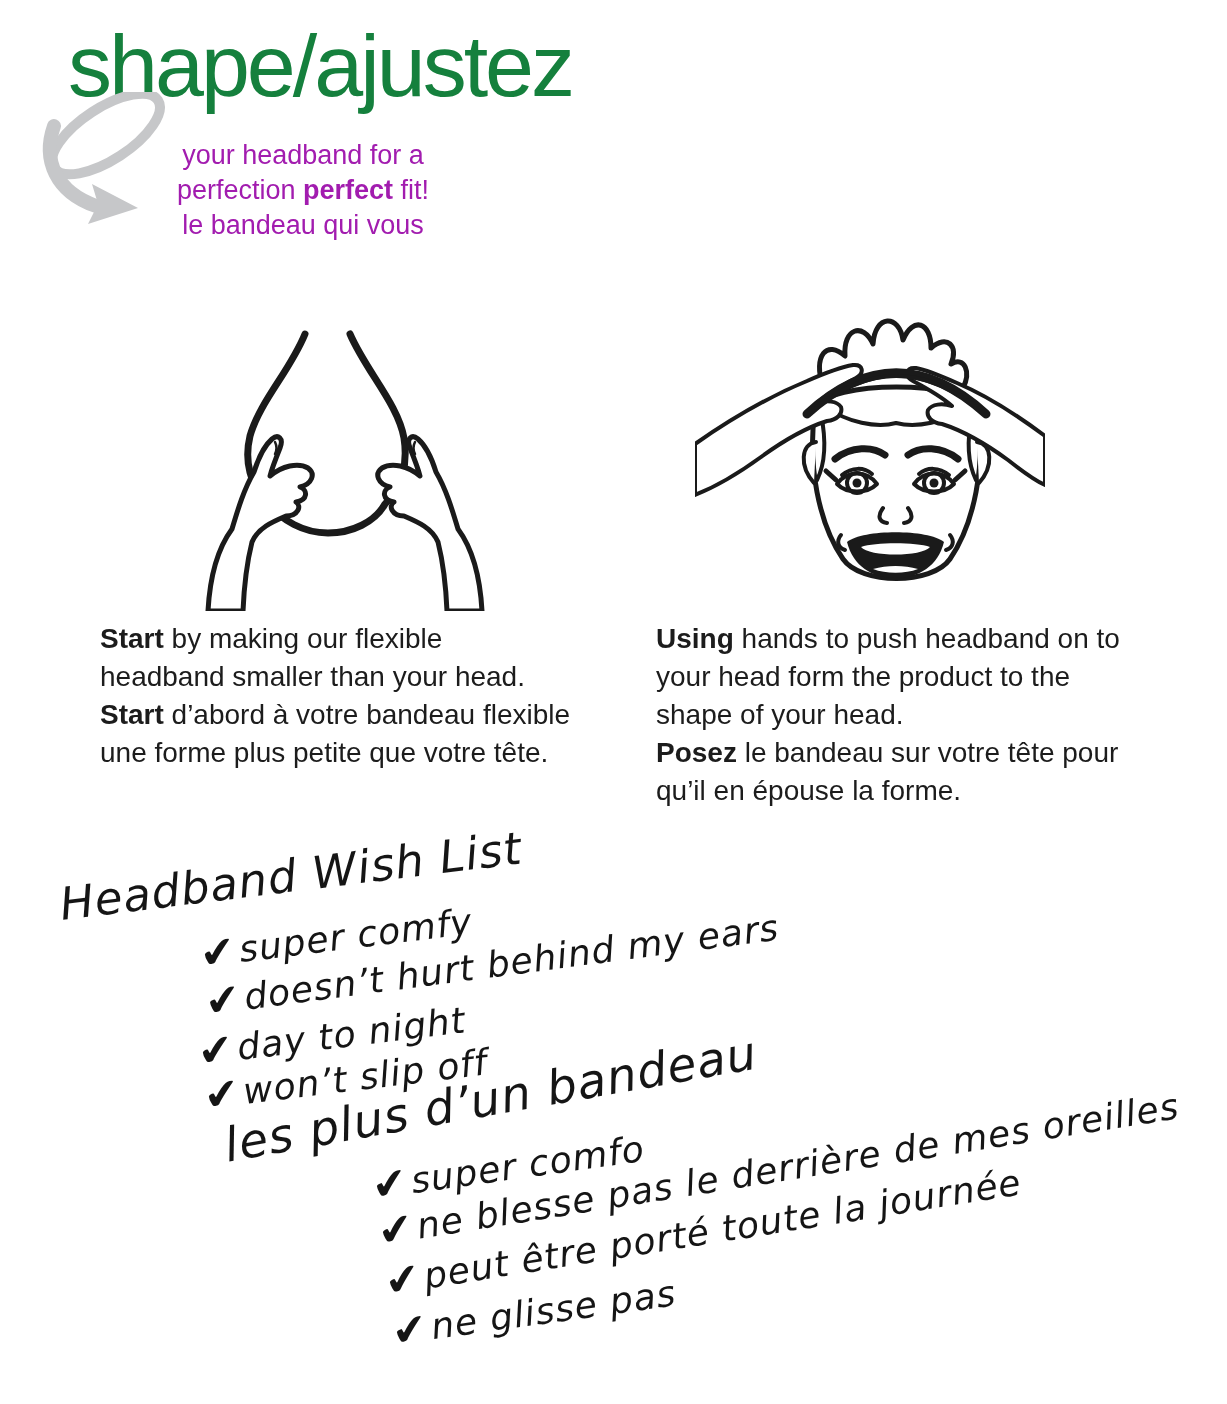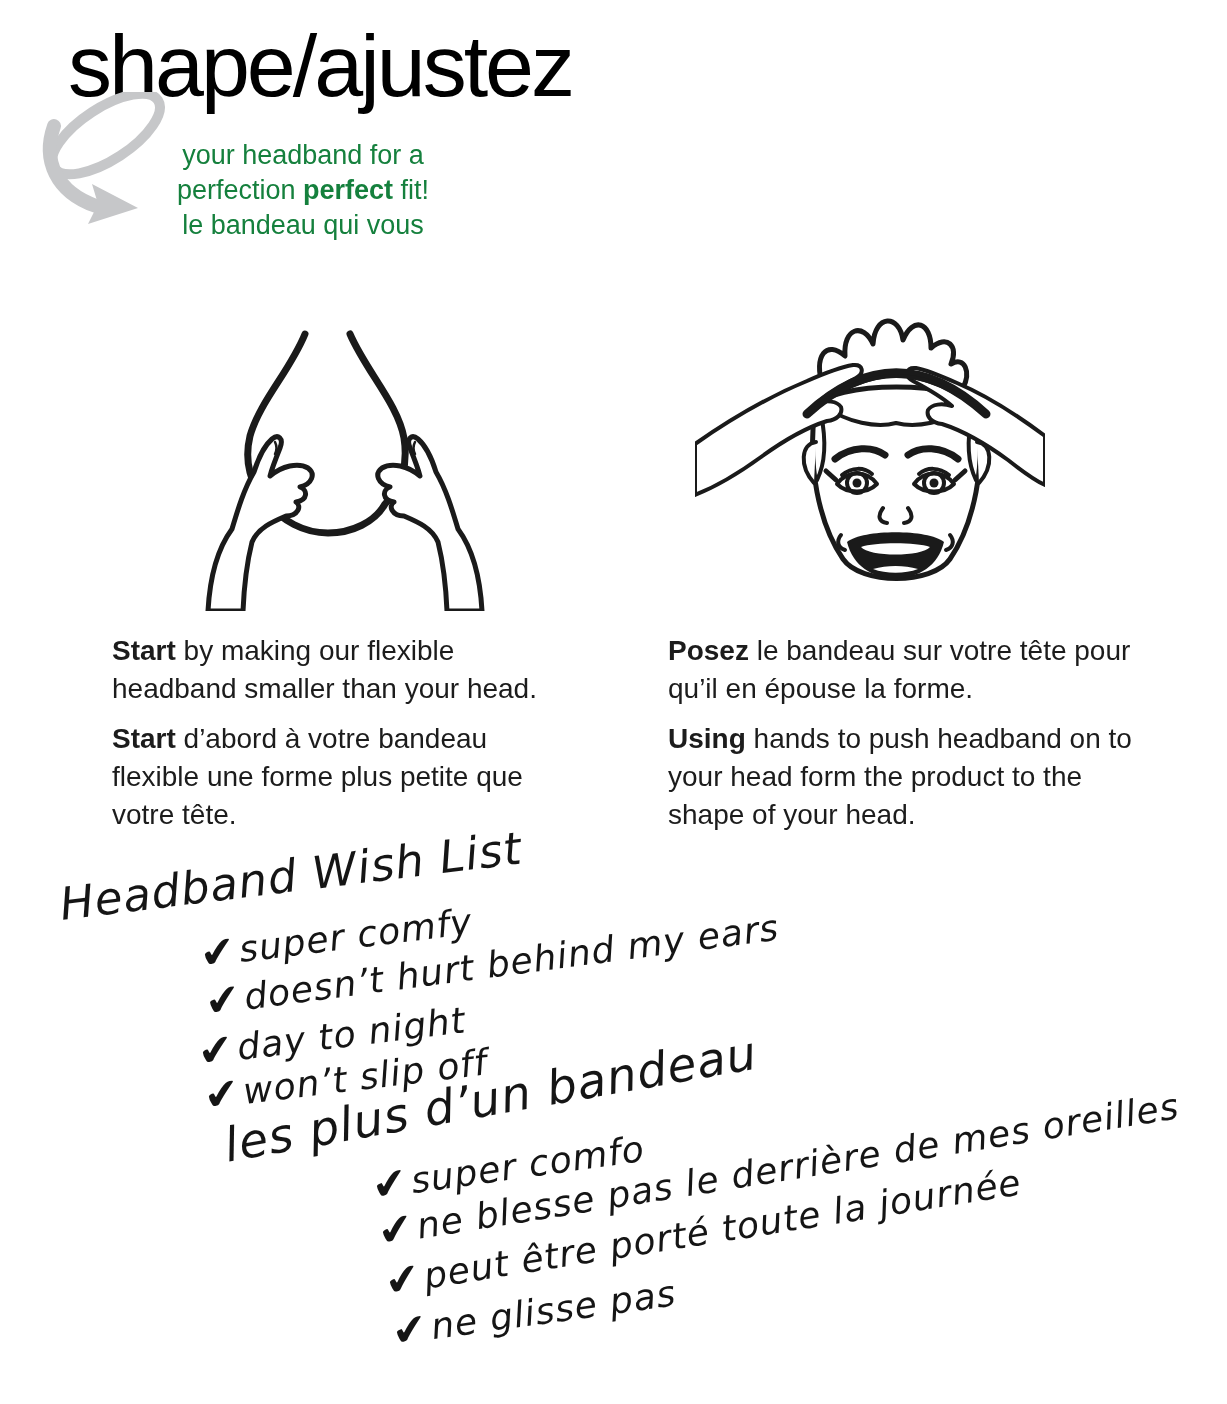--- a/index.html
+++ b/index.html
@@ -4,37 +4,37 @@
 <style>
   html,body{margin:0;padding:0;background:#fff;}
   #page{
     position:relative;width:1227px;height:1404px;background:#fff;overflow:hidden;
     font-family:"Liberation Sans",sans-serif;color:#1c1c1c;
   }
   
   .title{
     position:absolute;left:68px;top:22px;
     font-size:88px;letter-spacing:-3px;font-weight:400;line-height:1;
-    color:#000000;white-space:nowrap;
+    color:#15803d;white-space:nowrap;
   }
   .subtitle{
     position:absolute;left:118px;top:138px;width:370px;
-    font-size:27px;line-height:35px;text-align:center;color:#15803d;
+    font-size:27px;line-height:35px;text-align:center;color:#a21caf;
   }
   .subtitle b{font-weight:bold;text-align:center;}
   .loop-arrow{position:absolute;left:34px;top:92px;}
   
   .illus-left{position:absolute;left:180px;top:326px;}
   .illus-right{position:absolute;left:695px;top:296px;}
   
   .col{
     position:absolute;top:620px;
     font-size:28px;line-height:38px;color:#1c1c1c;
   }
-  .col p{margin:12px;}
+  .col p{margin:0;}
   .col-left{left:100px;width:472px;}
   .col-right{left:656px;width:492px;}
   
   .hw{
     position:absolute;white-space:nowrap;color:#151515;
     font-family:"DejaVu Sans",sans-serif;font-style:italic;
     transform-origin:left center;letter-spacing:1px;
   }
   .hw-title-en{left:60px;top:878px;font-size:45px;transform:rotate(-7deg);}
   .hw-title-fr{left:225px;top:1118px;font-size:47px;transform:rotate(-10deg);}
@@ -144,22 +144,22 @@
     <path d="M 178,273 C 192,269 209,269 223,273 C 210,278 191,278 178,273 Z" fill="#ffffff"></path>
     <path class="ln" stroke-width="4" d="M 146,239 C 141,245 143,252 150,254 M 255,239 C 260,245 258,252 251,254"></path>
   </svg>
 
   <div class="col col-left">
     <p><b>Start</b><span> by making our flexible headband smaller than your head.</span></p>
     <p><b>Start</b><span> d’abord à votre bandeau flexible une forme plus petite que votre tête.</span></p>
   </div>
 
   <div class="col col-right">
+    <p><b>Using</b><span> hands to push headband on to your head form the product to the shape of your head.</span></p>
     <p><b>Posez</b><span> le bandeau sur votre tête pour qu’il en épouse la forme.</span></p>
-    <p><b>Using</b><span> hands to push headband on to your head form the product to the shape of your head.</span></p>
   </div>
 
   <div class="hw hw-title-en">Headband Wish List</div>
 
   <div class="hw hw-item hw-en-0"><span class="chk">✔</span><span>super comfy</span></div>
   <div class="hw hw-item hw-en-1"><span class="chk">✔</span><span>doesn’t hurt behind my ears</span></div>
   <div class="hw hw-item hw-en-2"><span class="chk">✔</span><span>day to night</span></div>
   <div class="hw hw-item hw-en-3"><span class="chk">✔</span><span>won’t slip off</span></div>
 
   <div class="hw hw-title-fr">les plus d’un bandeau</div>

